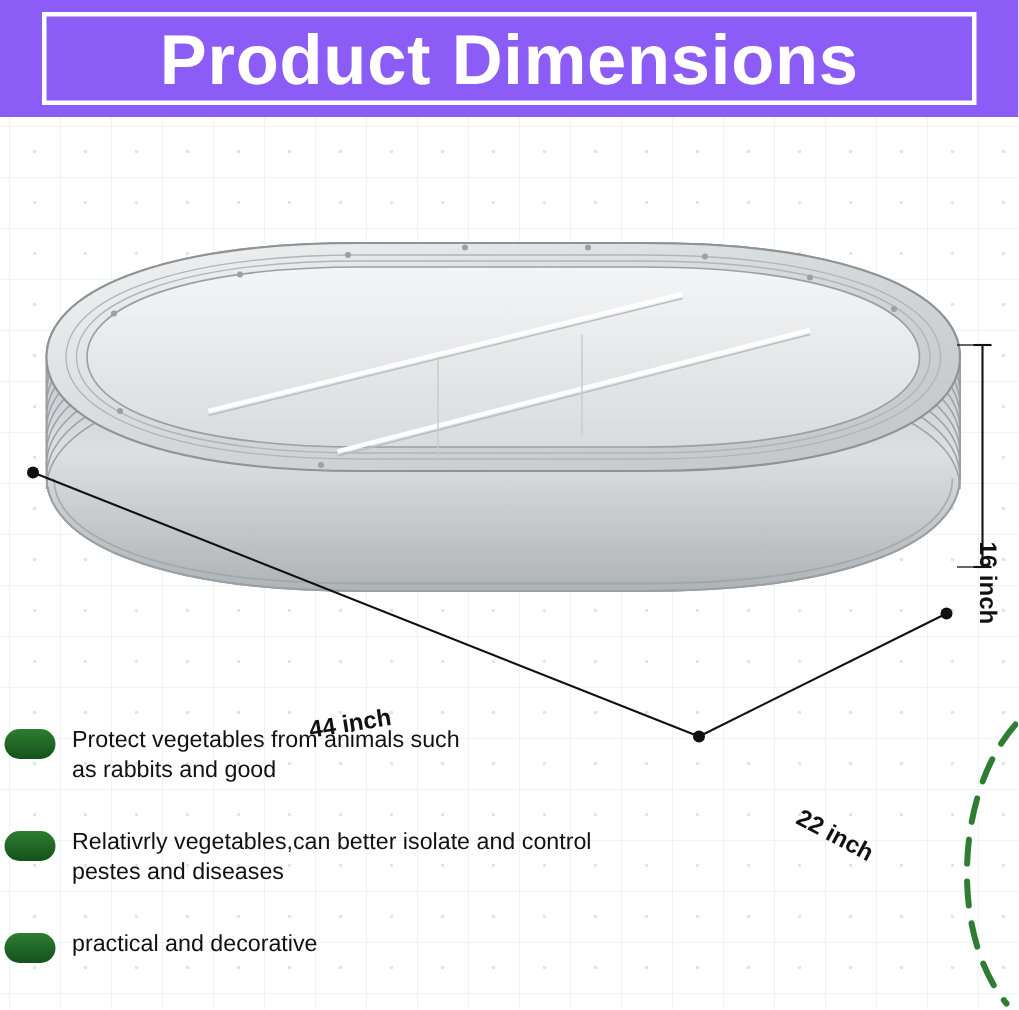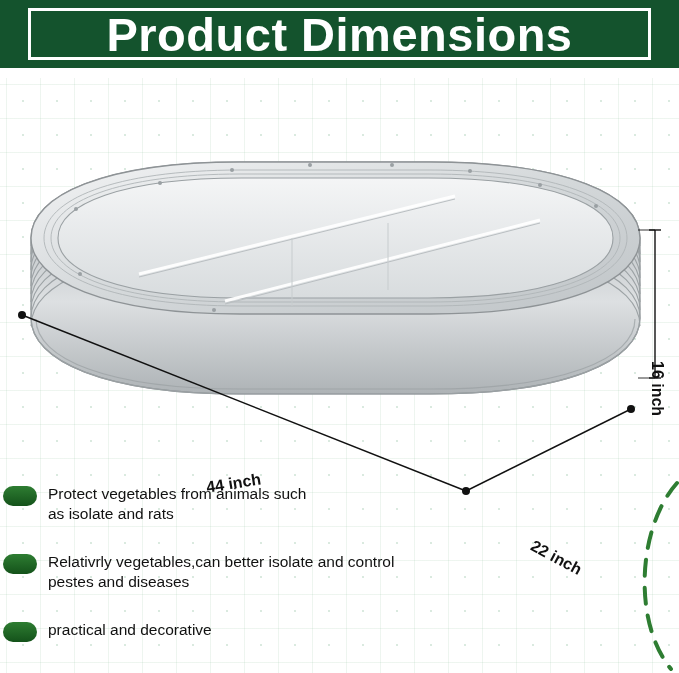--- a/index.html
+++ b/index.html
@@ -26,22 +26,22 @@
   }
   .grid-dots{
     position:absolute;left:0;top:78px;right:0;bottom:0;
     background-image:radial-gradient(rgba(150,195,165,0.35) 1.2px, transparent 1.3px);
     background-size:34px 34px;
     background-position:6px 6px;
     pointer-events:none;
   }
   
   .banner{
-    position:absolute;left:0;top:0;width:679px;height:68px;
-    background:#14532d;
+    position:absolute;left:0;top:0;width:679px;height:78px;
+    background:#8b5cf6;
     display:flex;align-items:center;justify-content:center;
   }
   .banner-inner{
     position:absolute;left:28px;top:8px;right:28px;bottom:8px;
     border:3px solid #ffffff;
     display:flex;align-items:center;justify-content:center;
   }
   .banner-title{
     color:#ffffff;
     font-size:47px;
@@ -241,21 +241,21 @@
     <div class="dim dim-22">22 inch</div>
     <div class="dim dim-16">16 inch</div>
   </div>
 
   <div class="bullets">
 
     <div class="bullet-row b1">
       <div class="bullet-pill"></div>
       <div class="bullet-text">
         <div>Protect vegetables from animals such</div>
-        <div>as isolate and rats</div>
+        <div>as rabbits and good</div>
       </div>
     </div>
 
     <div class="bullet-row b2">
       <div class="bullet-pill"></div>
       <div class="bullet-text">
         <div>Relativrly vegetables,can better isolate and control</div>
         <div>pestes and diseases</div>
       </div>
     </div>

